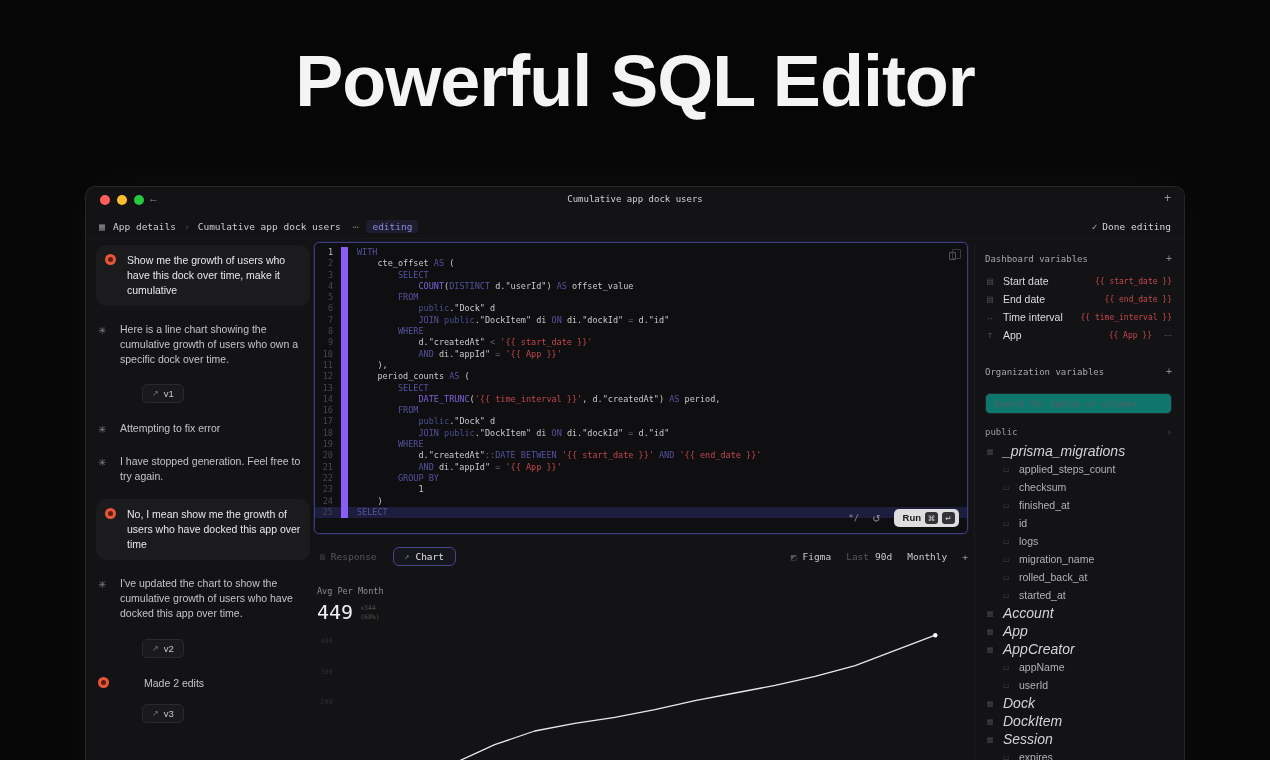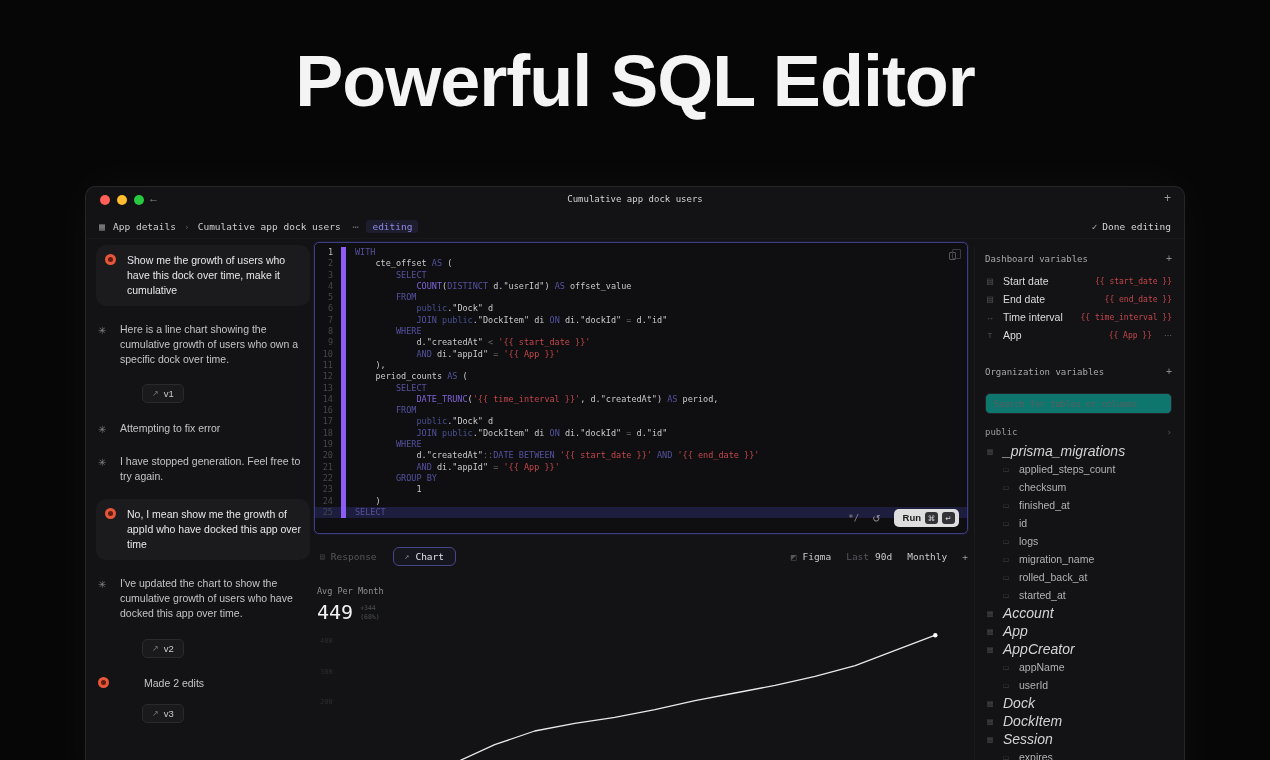--- a/index.html
+++ b/index.html
@@ -55,21 +55,21 @@
 
   
   .editor { position:absolute; left:228px; top:55px; width:654px; height:292px;
             background:#0f0f12; border:1px solid #3d3d84; border-radius:5px;
             box-shadow:0 0 0 1px rgba(70,70,175,.14); overflow:hidden; }
   .codewrap { position:absolute; top:4px; left:0; right:0;
               font:8.5px/11.3px "DejaVu Sans Mono", monospace; }
   .cl { display:flex; height:11.3px; white-space:pre; }
   .cl .ln { flex:0 0 26px; width:26px; text-align:right; padding-right:8px; color:#46464c; }
   .cl.first .ln { color:#bcbcc0; }
-  .cl .cd { border-left:5px solid #8b5cf6; padding-left:9px; color:#c9c9ce; flex:1; }
+  .cl .cd { border-left:7px solid #8b5cf6; padding-left:9px; color:#c9c9ce; flex:1; }
   .cl.sel { background:rgba(64,62,165,.30); }
   .c-kw { color:#55519e; } .c-fn { color:#7e63d6; } .c-str { color:#c2464a; }
   .c-sch { color:#47508e; } .c-op { color:#63636a; }
   .copy { position:absolute; top:9px; right:11px; width:7px; height:8px;
           border:1px solid #55555c; border-radius:1px; }
   .copy::after { content:""; position:absolute; left:2px; top:-4px; width:7px; height:8px;
                  border:1px solid #3a3a40; border-radius:1px; }
   .ed-actions { position:absolute; right:8px; bottom:6px; display:flex; align-items:center; gap:13px; }
   .fmt { color:#8a8a90; font:9px "DejaVu Sans Mono", monospace; }
   .hist { color:#9a9aa0; font-size:10px; }
@@ -173,21 +173,21 @@
         <span class="ci">↗</span>
         <span>v1</span>
       </div><div class="msg assistant">
         <span class="mk"><span class="spark">✳</span></span>
         <span class="txt">Attempting to fix error</span>
       </div><div class="msg assistant">
         <span class="mk"><span class="spark">✳</span></span>
         <span class="txt">I have stopped generation. Feel free to try again.</span>
       </div><div class="msg user">
         <span class="mk"><span class="avatar"></span></span>
-        <span class="txt">No, I mean show me the growth of appId who have docked this app over time</span>
+        <span class="txt">No, I mean show me the growth of users who have docked this app over time</span>
       </div><div class="msg assistant">
         <span class="mk"><span class="spark">✳</span></span>
         <span class="txt">I've updated the chart to show the cumulative growth of users who have docked this app over time.</span>
       </div><div class="chip">
         <span class="ci">↗</span>
         <span>v2</span>
       </div><div class="msg edit">
         <span class="mk"><span class="avatar"></span></span>
         <span class="txt">Made 2 edits</span>
       </div><div class="chip">

